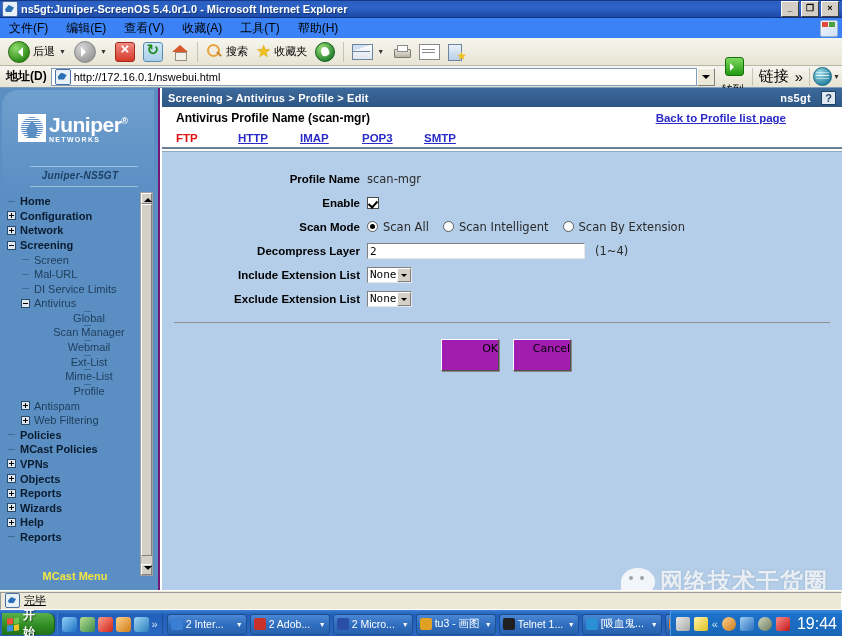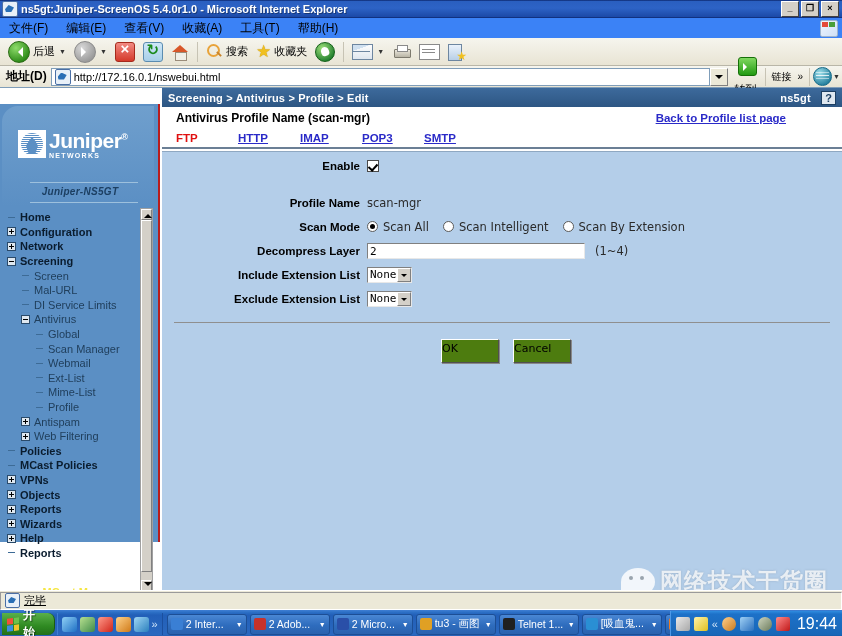--- a/index.html
+++ b/index.html
@@ -120,35 +120,35 @@
   .addrdrop{
     width:16px;height:16px;flex:0 0 auto;background:#ece9d8;
     border:1px solid;border-color:#fff #808080 #808080 #fff;
     margin-right:2px;position:relative;
   }
   .addrdrop:after{content:"";position:absolute;left:4px;top:6px;border:4px solid transparent;border-top-color:#000;}
   .gobtn{display:flex;align-items:flex-end;gap:6px;padding:0 5px;font-size:11px;white-space:nowrap;flex-direction:column;}
   .ic-go{width:17px;height:17px;border-radius:3px;background:linear-gradient(to bottom,#7fd860,#229a12);border:1px solid #157008;position:relative;}
   .ic-go:after{content:"";position:absolute;left:4px;top:5px;width:0;height:0;border:4px solid transparent;border-left-color:#fff;}
   .vsep{width:1px;height:18px;background:#c7c3b4;margin:0 3px;}
-  .linksbtn{font-size:10px;padding:0 3px;white-space:nowrap;}
+  .linksbtn{font-size:15px;padding:0 3px;white-space:nowrap;}
   .ic-world{width:17px;height:17px;border-radius:50%;background:radial-gradient(circle at 35% 30%,#9edfea,#1e7a9a 80%);border:1px solid #156a88;position:relative;}
   .ic-world:after{content:"";position:absolute;left:2px;top:7px;width:13px;height:1px;background:rgba(255,255,255,.8);box-shadow:0 -3px 0 rgba(255,255,255,.5),0 3px 0 rgba(255,255,255,.5);}
 
   
   .client{
     position:absolute;left:0;top:88px;width:842px;height:502px;
     background:#fff;overflow:hidden;
   }
 
   
   .navpanel{
-    position:absolute;left:0;top:16px;width:160px;height:438px;
+    position:absolute;left:0;top:0;width:160px;height:502px;
     background:#5b8fc4;
-    border-right:2px solid #b91c1c;
+    border-right:2px solid #701a75;
     box-sizing:border-box;
   }
   .navtop{
     position:absolute;left:2px;top:2px;width:152px;height:100px;
     background:linear-gradient(to bottom,#6f9fcd,#5b8fc4);
     border-top-left-radius:16px;
   }
   .logo{position:absolute;left:18px;top:26px;display:flex;align-items:flex-start;}
   .logo-mark{
     width:28px;height:28px;background:#fff;position:relative;flex:0 0 auto;
@@ -190,21 +190,21 @@
   .plus,.minus{
     width:9px;height:9px;background:#dfe8f0;border:1px solid #2a4a6a;
     position:relative;box-sizing:border-box;
   }
   .plus:before,.minus:before{content:"";position:absolute;left:1px;top:3px;width:5px;height:1px;background:#000;}
   .plus:after{content:"";position:absolute;left:3px;top:1px;width:1px;height:5px;background:#000;}
   .dash{width:7px;height:1px;background:#3d6b96;}
   .tlabel{font-size:11px;color:#0a1c2e;font-weight:bold;padding-left:4px;}
   .tlabel.sub{font-weight:normal;color:#203f5c;}
   .indent1{padding-left:14px;}
-  .indent2{padding-left:28px;}
+  .indent2{padding-left:28px;flex-direction:column;}
   .togglemenu{
     position:absolute;left:0;top:482px;width:150px;text-align:center;
     color:#f5e642;font-size:11px;font-weight:bold;
   }
   
   .navscroll{
     position:absolute;left:140px;top:104px;width:13px;height:384px;
     background:#d4d0c8;border:1px solid #a0a0a0;box-sizing:border-box;
   }
   .nsbtn{
@@ -303,23 +303,23 @@
   .sel .arr{
     width:14px;height:14px;background:#d4d0c8;margin-right:0;flex:0 0 auto;
     border:1px solid;border-color:#fff #808080 #808080 #fff;position:relative;box-sizing:border-box;
   }
   .sel .arr:after{content:"";position:absolute;left:3px;top:5px;border:3px solid transparent;border-top-color:#000;}
   .divider{
     margin:13px 12px 0 12px;height:1px;background:#8f8f8f;
   }
   .btnrow{display:flex;justify-content:center;gap:14px;margin-top:16px;padding-left:8px;}
   .btn{
-    min-width:58px;height:24px;background:#4d7c0f;
+    min-width:58px;height:32px;background:#a21caf;
     border:1px solid;border-color:#fff #505050 #505050 #fff;
-    font-size:11px;color:#000;text-align:left;line-height:18px;
+    font-size:11px;color:#000;text-align:right;line-height:18px;
     box-sizing:border-box;box-shadow:1px 1px 0 #888;
     font-family:"DejaVu Sans",sans-serif;
   }
 
   
   .statusbar{
     position:absolute;left:0;top:590px;width:842px;height:20px;
     background:#ece9d8;border-top:1px solid #fff;
     display:flex;align-items:center;box-sizing:border-box;
   }
@@ -679,28 +679,28 @@
       <div class="tabrow" id="tab-row">
           <div class="tab active">FTP</div>
           <div class="tab link">HTTP</div>
           <div class="tab link">IMAP</div>
           <div class="tab link">POP3</div>
           <div class="tab link">SMTP</div>
         </div>
 
       <div class="formwrap">
 
+        <div class="frow" style="margin-top:16px;">
+          <div class="flabel">Profile Name</div>
+          <div class="fval">scan-mgr</div>
+        </div>
+
         <div class="frow">
           <div class="flabel">Enable</div>
           <div class="cbox"></div>
-        </div>
-
-        <div class="frow" style="margin-top:16px;">
-          <div class="flabel">Profile Name</div>
-          <div class="fval">scan-mgr</div>
         </div>
 
         <div class="frow">
           <div class="flabel">Scan Mode</div>
           <div class="rgroup" id="scan-mode-group">
               <div class="ritem">
                 <span class="radio on"></span>
                 <span class="rtext">Scan All</span>
               </div>
               <div class="ritem">

